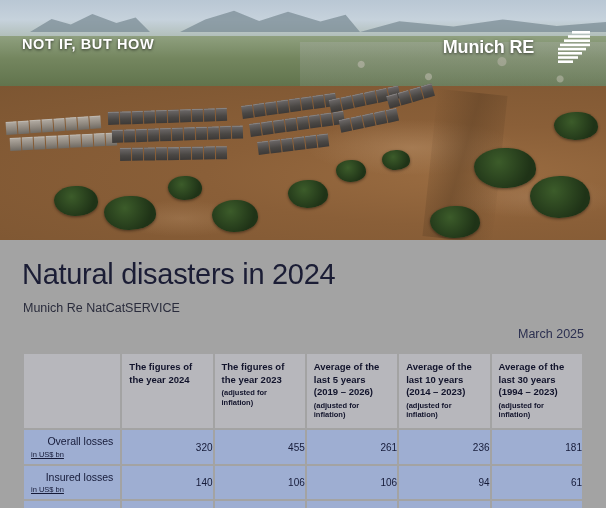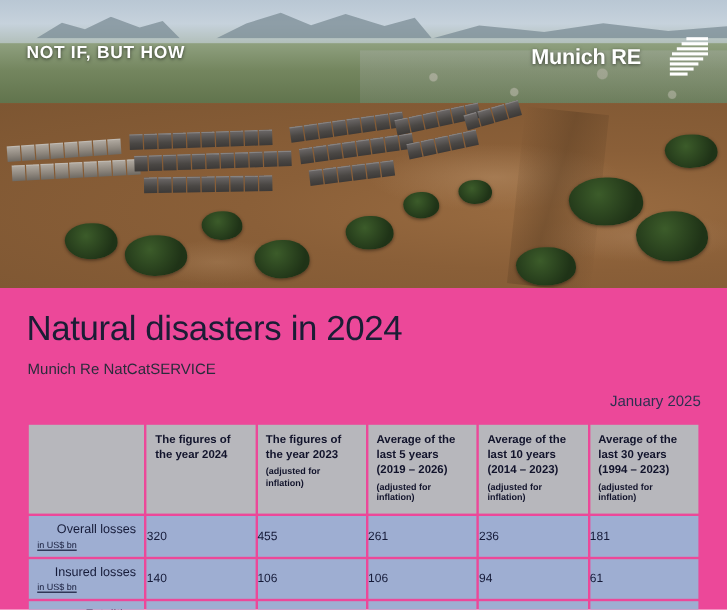--- a/index.html
+++ b/index.html
@@ -102,21 +102,21 @@
     position:absolute; right:16px; top:30px;
     display:flex; align-items:center; gap:24px;
   }
   .brand-text {
     font-size:18px; font-weight:bold; color:#ffffff; letter-spacing:-.2px;
     text-shadow:0 1px 3px rgba(0,0,0,.6); white-space:nowrap;
   }
   .brand-mark { width:32px; height:34px; display:block; }
 
   
-  .content { position:absolute; left:0; top:240px; width:606px; height:268px; background:#ec4899; }
+  .content { position:absolute; left:0; top:240px; width:606px; height:268px; background:#a3a3a3; }
 
   .page-title {
     position:absolute; left:22px; top:18px;
     font-size:29px; font-weight:normal; color:#1b1d35; letter-spacing:-.3px;
     white-space:nowrap;
   }
   .page-subtitle {
     position:absolute; left:23px; top:61px;
     font-size:12.5px; color:#2a2c3c; white-space:nowrap;
   }
@@ -132,21 +132,21 @@
     background:#b7b7bc; color:#11132b;
     text-align:left; vertical-align:top;
     padding:7px 7px 8px 7px; height:58px;
     font-size:9.5px; font-weight:bold; line-height:1.32;
   }
   thead th.blank { background:#b7b7bc; }
   tbody td { background:#9eaed2; color:#151a38; font-size:10px; }
   tbody td.rowlabel {
     text-align:left; padding:5px 7px 5px 7px; line-height:1.25;
   }
-  tbody td.val { text-align:left; vertical-align:middle; font-size:10px; }
+  tbody td.val { text-align:right; vertical-align:middle; font-size:10px; }
   tbody tr.tall td { height:27px; }
   tbody tr.short td { height:18px; }
   .rowlabel .main { display:block; font-size:10.5px;text-align:right; }
   .rowlabel .sub  { display:block; font-size:7.5px; margin-top:1px;text-decoration:underline; }
   .hdr-main { display:block; }
   .hdr-note { display:block; font-size:7.5px; font-weight:bold; margin-top:2px; }
   col.c0 { width:98px; }
   col.cx { width:92px; }
 </style>
 </head>
@@ -302,21 +302,21 @@
         </g>
       </svg>
     </span>
   </div>
 </div>
 
 <div class="content">
 
   <h1 class="page-title">Natural disasters in 2024</h1>
   <div class="page-subtitle">Munich Re NatCatSERVICE</div>
-  <div class="doc-date">January 2025</div>
+  <div class="doc-date">March 2025</div>
 
   <div class="table-wrap">
     <table>
       <colgroup>
         <col class="c0">
           <col class="cx">
           <col class="cx">
           <col class="cx">
           <col class="cx">
           <col class="cx">

